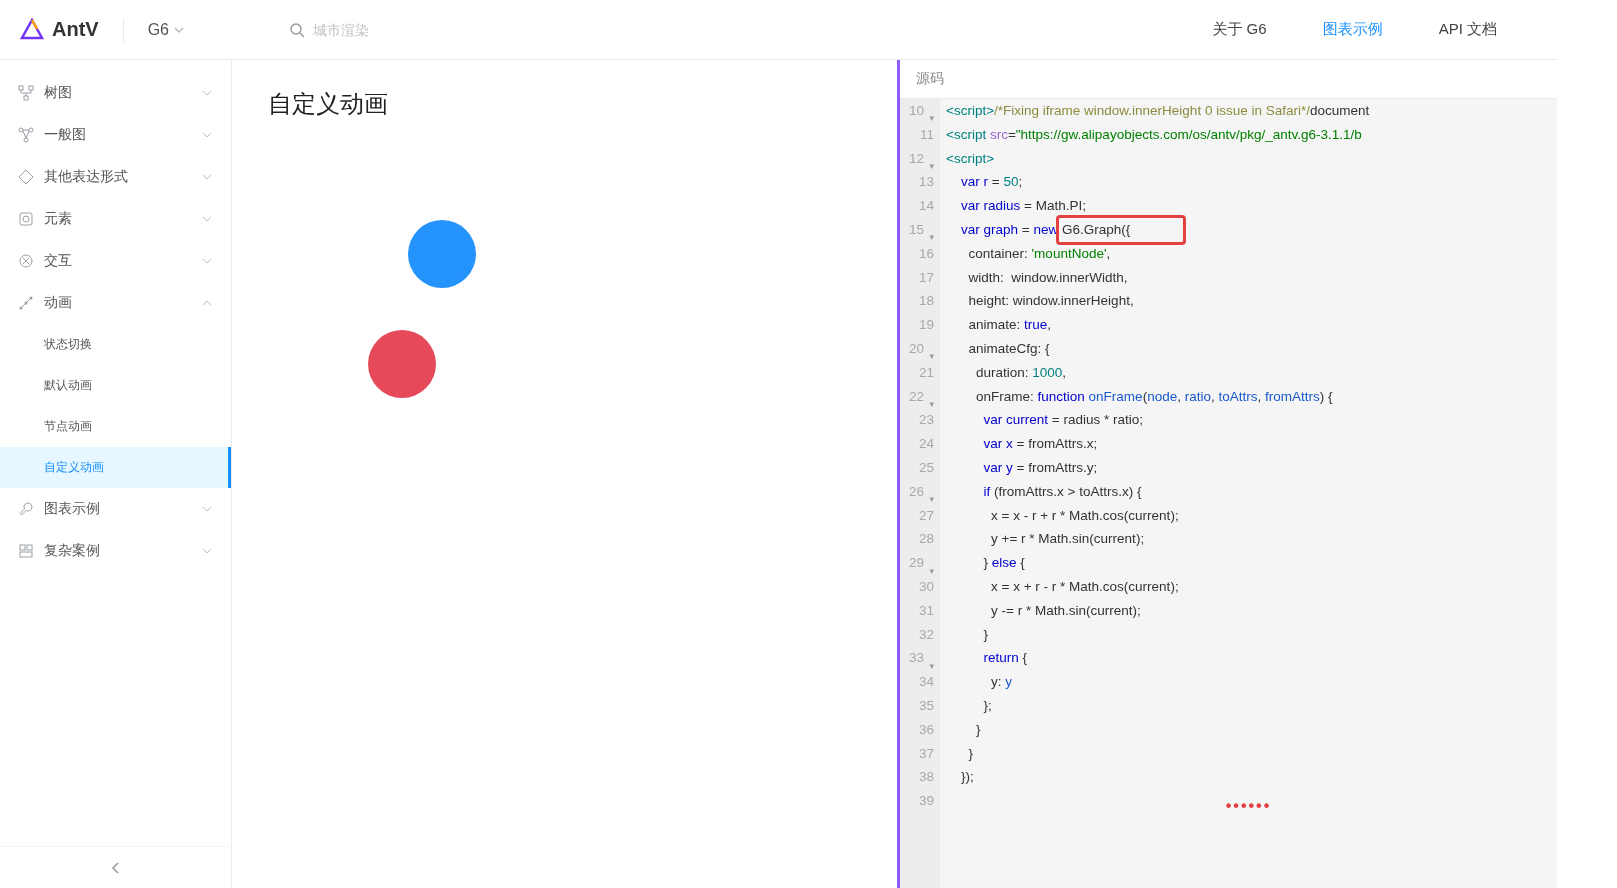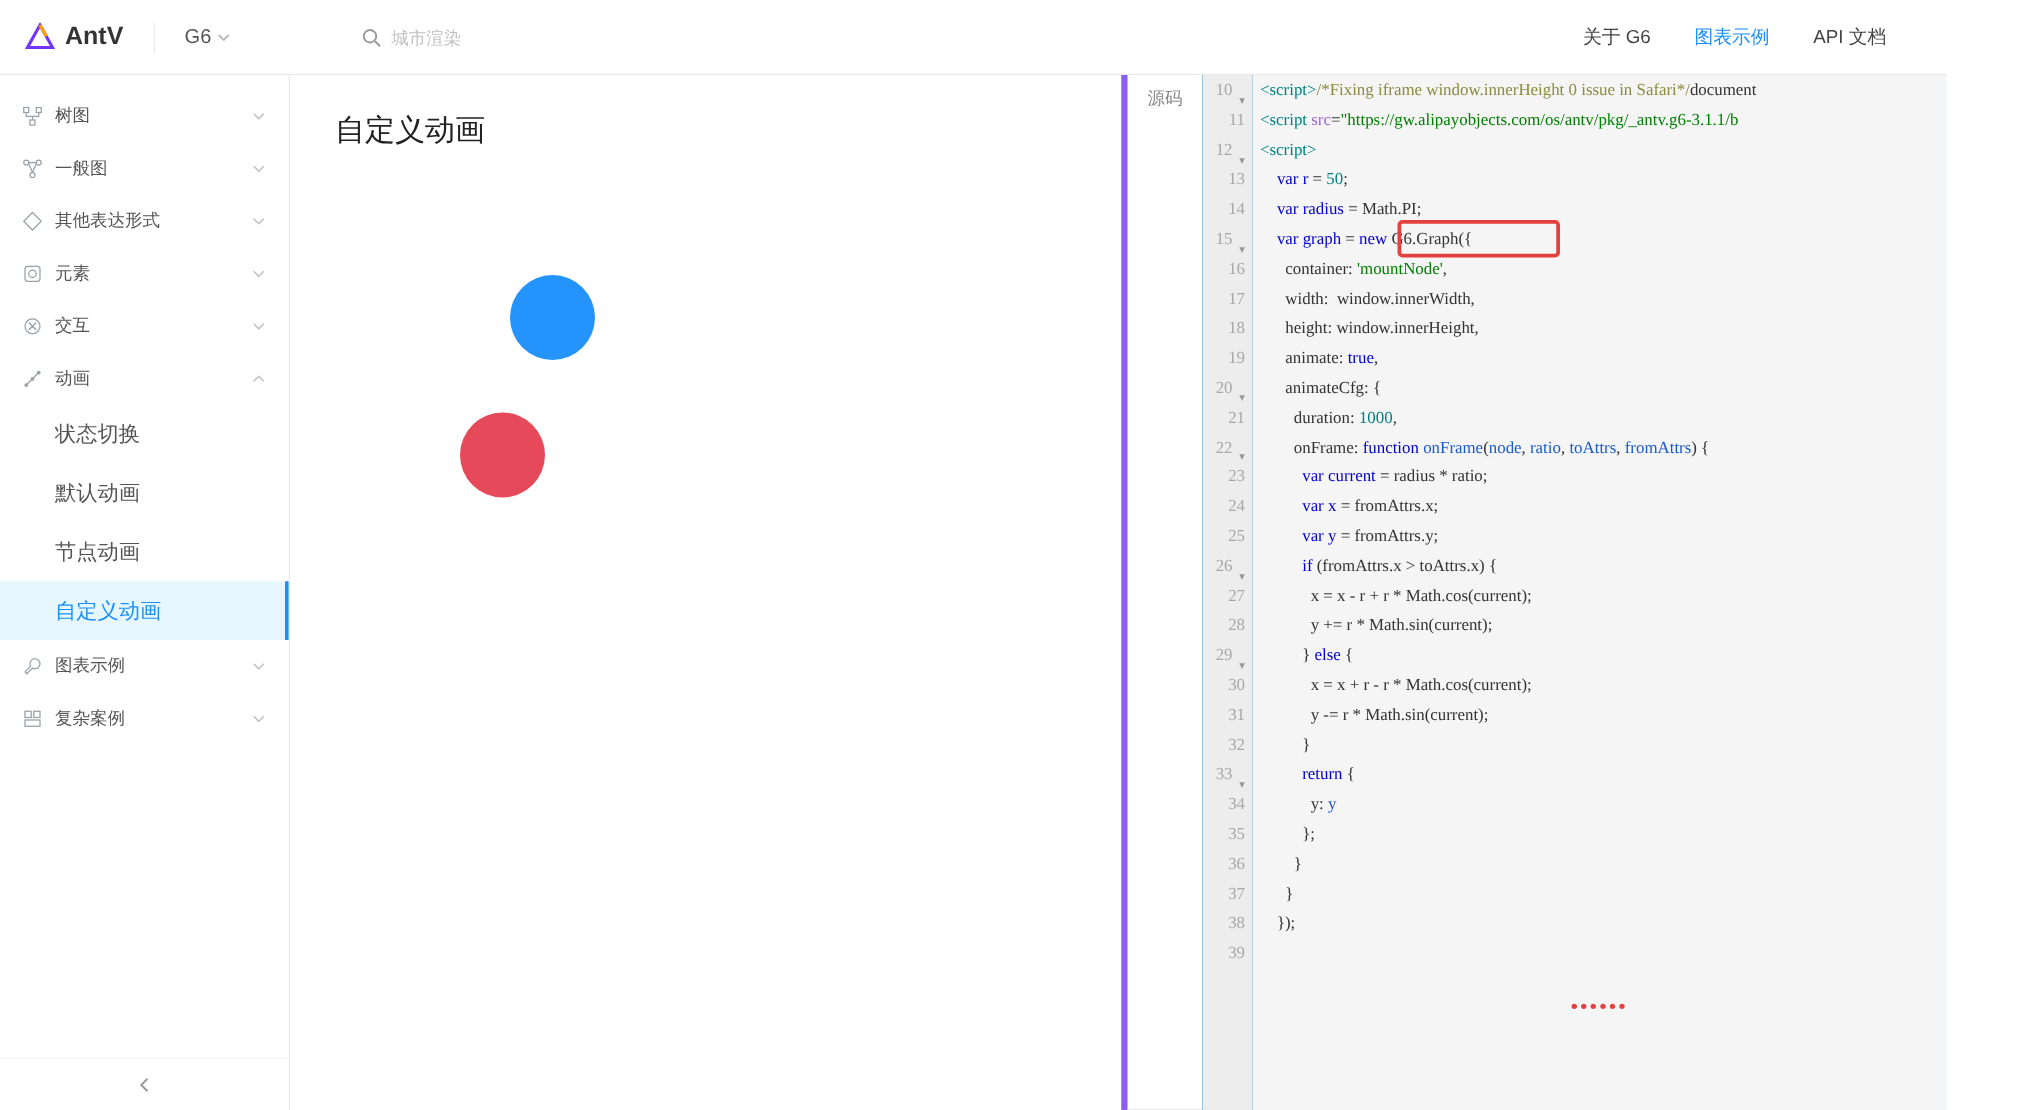--- a/index.html
+++ b/index.html
@@ -7,42 +7,42 @@
 .app{display:flex;flex-direction:column;height:888px;width:1557px}
 .header{height:60px;border-bottom:1px solid #eaeaea;display:flex;align-items:center;padding:0 20px;gap:24px}
 .logo{display:flex;align-items:center;gap:8px;font-size:20px;font-weight:700}
 .logo svg{width:24px;height:24px}
 .brand-sep{width:1px;height:24px;background:#eaeaea}
 .product{display:flex;align-items:center;gap:4px;font-size:16px;color:#555;cursor:pointer}
 .search{display:flex;align-items:center;gap:8px;margin-left:80px;flex:1}
 .search input{border:none;outline:none;font-size:14px;color:#0c4a6e;width:200px}
 .search input::placeholder{color:#c0c0c0}
 .search svg{color:#999}
-.nav{display:flex;gap:35px;align-items:flex-start;margin-right:28px}
+.nav{display:flex;gap:56px;align-items:flex-start;margin-right:40px}
 .nav a{font-size:15px;color:#444;text-decoration:none;cursor:pointer}
 .nav a.active{color:#1890ff}
 .body{flex:1;display:flex;overflow:hidden}
 .sidebar{width:232px;border-right:1px solid #eaeaea;overflow-y:auto;padding:12px 0;position:relative}
 .sb-group{display:flex;align-items:center;padding:12px 18px;cursor:pointer;color:#555;font-size:14px;gap:10px}
 .sb-icon{width:16px;height:16px;color:#9aa0a6;flex-shrink:0}
 .sb-label{flex:1}
 .chev{width:12px;height:12px;color:#bbb}
-.sb-item{padding:12px 18px 12px 44px;font-size:17px;color:#555;cursor:pointer}
+.sb-item{padding:12px 18px 12px 44px;font-size:12px;color:#555;cursor:pointer}
 .sb-item.active{background:#e6f7ff;color:#1890ff;border-right:3px solid #1890ff}
 .sb-collapse{position:absolute;bottom:0;left:0;right:0;height:42px;display:flex;align-items:center;justify-content:center;border-top:1px solid #f5f5f5;cursor:pointer}
 .main{flex:1;display:flex;overflow:hidden}
 .preview{flex:1;padding:28px 36px;position:relative}
 .preview h1{font-size:24px;font-weight:500;color:#222;margin-bottom:20px}
 .canvas{position:relative;width:100%;height:400px}
 .circle{position:absolute;border-radius:50%}
 .c1{width:68px;height:68px;background:#2593fc;left:140px;top:80px}
 .c2{width:68px;height:68px;background:#e64a5a;left:100px;top:190px}
-.code-panel{width:660px;display:flex;flex-direction:row;border-left:5px solid #8b5cf6}
+.code-panel{width:660px;display:flex;flex-direction:column;border-left:3px solid #8b5cf6}
 .code-tab{padding:10px 16px;font-size:14px;color:#888;border-bottom:1px solid #eaeaea}
-.code-body{flex:1;display:flex;overflow:hidden;background:#0369a1;font-family:Liberation Serif, serif;font-size:13.5px;line-height:23.8px}
+.code-body{flex:1;display:flex;overflow:hidden;background:#6d28d9;font-family:Liberation Sans, sans-serif;font-size:13.5px;line-height:23.8px}
 .gutter{width:40px;background:#ededed;color:#a8a8a8;text-align:right;padding:0 6px;user-select:none}
 .gutter div{height:23.8px}
 .fold{display:inline-block;width:8px;height:8px;margin-left:2px;color:#999;font-size:9px;vertical-align:middle}
 .lines{flex:1;background:#f5f5f5;padding-left:6px;overflow:hidden;position:relative}
 .lines .ln{height:23.8px;white-space:pre}
 .kw{color:#0000d0}
 .str{color:#008000}
 .def{color:#0000d0}
 .fn{color:#1a5acc}
 .param{color:#1a5acc}

